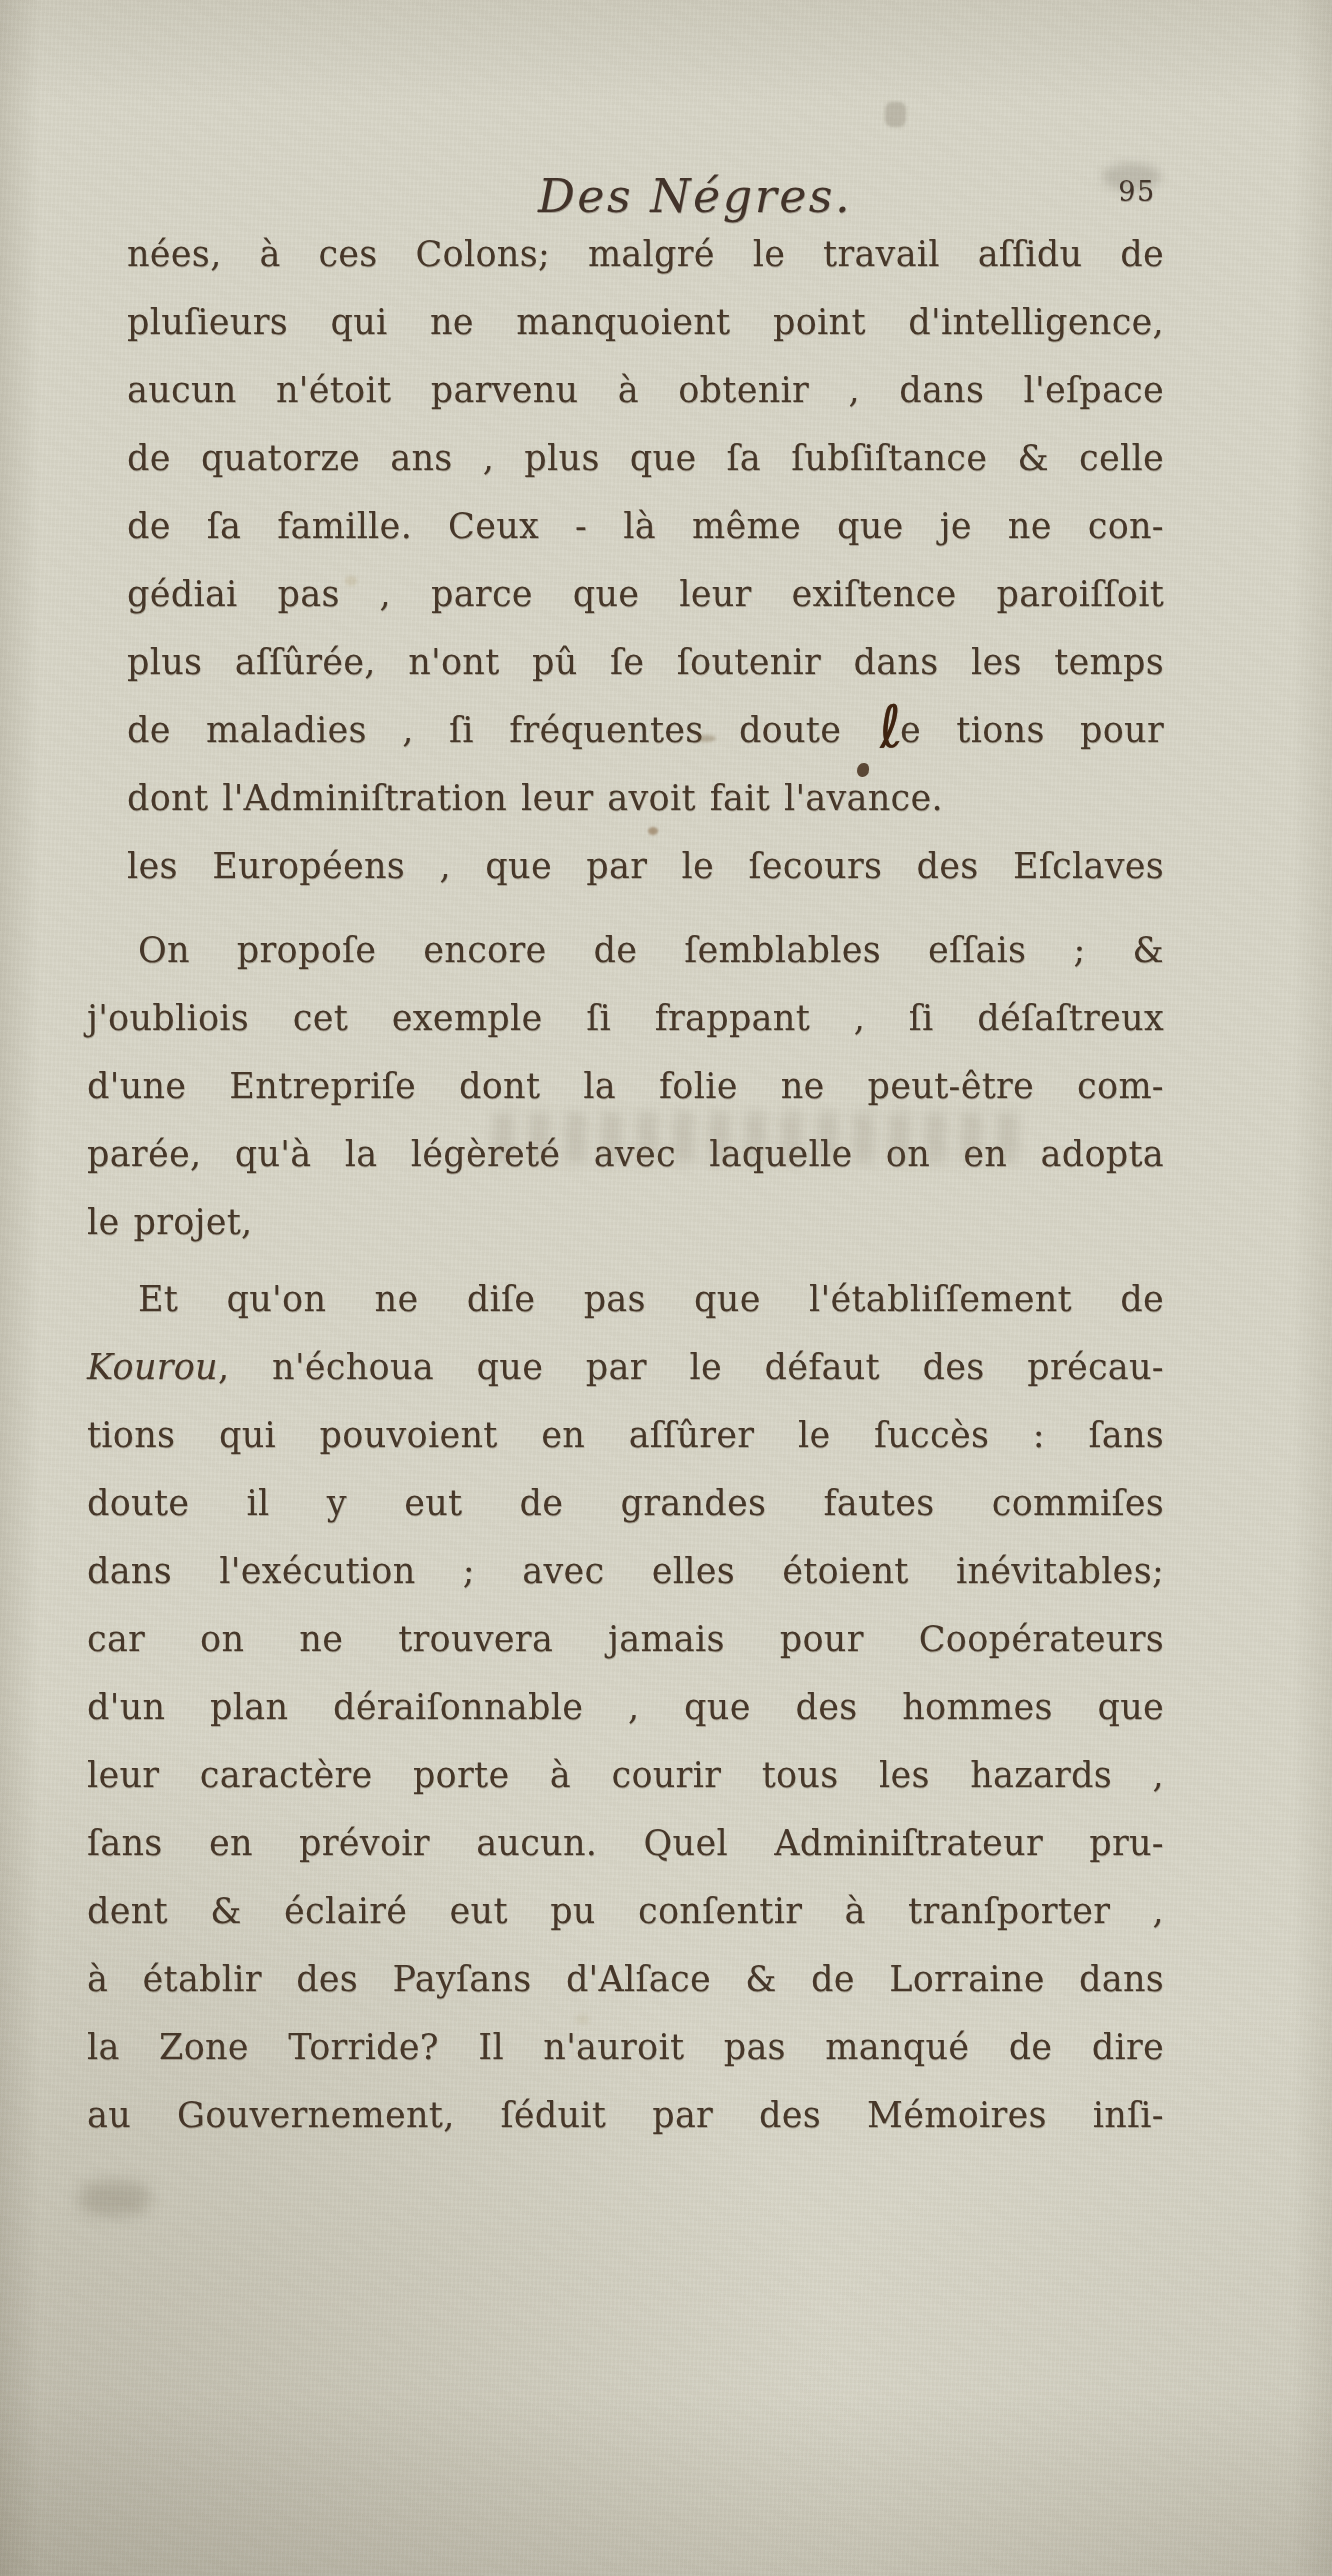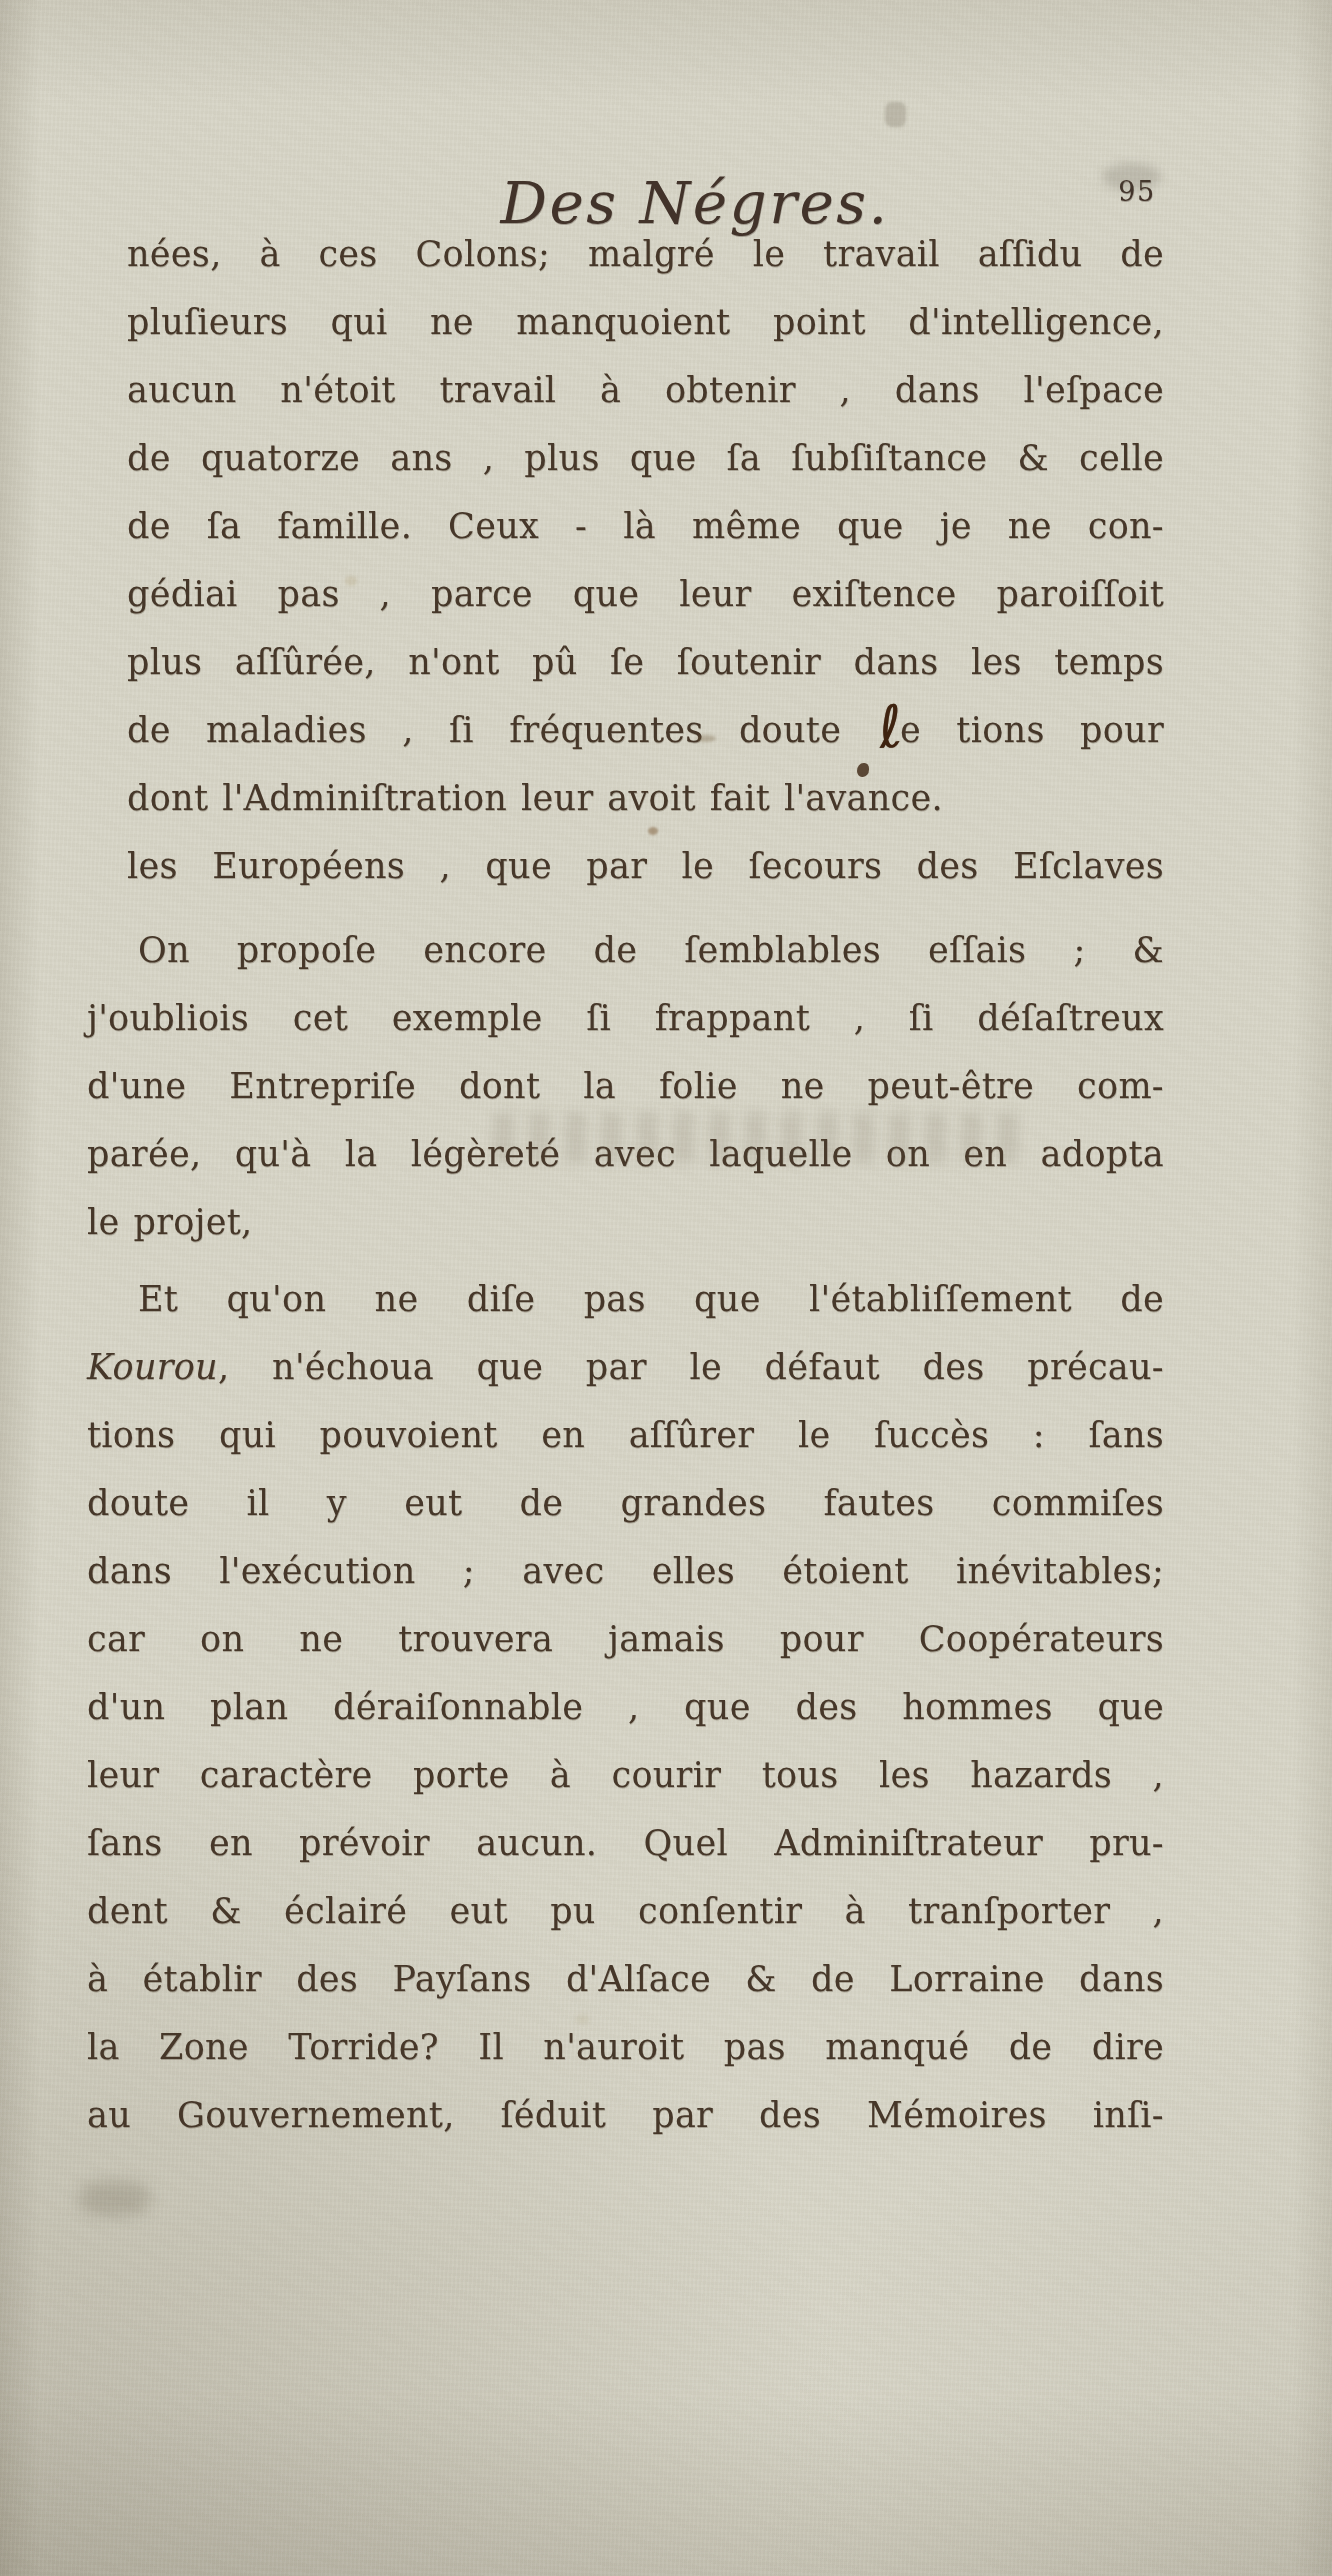--- a/index.html
+++ b/index.html
@@ -21,21 +21,21 @@
   .texture{
     position:absolute;inset:0;pointer-events:none;
     background:
       repeating-linear-gradient(93deg, rgba(255,255,255,0.030) 0 1.6px, rgba(120,110,90,0.030) 1.6px 4.1px),
       repeating-linear-gradient(2deg, rgba(255,255,255,0.020) 0 2.5px, rgba(125,115,95,0.022) 2.5px 5.8px);
   }
   
   .running-head{position:absolute;top:169px;left:0;width:100%;height:90px;}
   .head-title{
     position:absolute;left:473px;width:444px;text-align:center;
-    font-style:italic;font-size:58px;letter-spacing:2.5px;color:#42332a;
+    font-style:italic;font-size:46px;letter-spacing:2.5px;color:#42332a;
     text-shadow:0.5px 0.5px 0 rgba(66,51,42,0.35);
   }
   .page-number{
     position:absolute;left:1100px;top:6.6px;width:74px;text-align:center;
     font-size:27px;letter-spacing:1.6px;color:#42332a;
     text-shadow:0.5px 0.5px 0 rgba(66,51,42,0.35);
   }
   
   .text-block{
     position:absolute;left:87px;top:220px;width:1077px;
@@ -81,21 +81,21 @@
   <div class="running-head">
     <span class="head-title">Des Négres.</span>
     <span class="page-number">95</span>
   </div>
 
   <div class="text-block">
 
     <p class="para p1">
       <span class="line">nées, à ces Colons; malgré le travail aſſidu de</span>
       <span class="line">pluſieurs qui ne manquoient point d'intelligence,</span>
-      <span class="line">aucun n'étoit travail à obtenir , dans l'eſpace</span>
+      <span class="line">aucun n'étoit parvenu à obtenir , dans l'eſpace</span>
       <span class="line">de quatorze ans , plus que ſa ſubſiſtance &amp; celle</span>
       <span class="line">de ſa famille. Ceux - là même que je ne con-</span>
       <span class="line">gédiai pas , parce que leur exiſtence paroiſſoit</span>
       <span class="line">plus aſſûrée, n'ont pû ſe ſoutenir dans les temps</span>
       <span class="line"><span>de maladies , ſi fréquentes doute </span><span class="hand-correction">ℓ</span><span>e tions pour</span></span>
       <span class="line last">dont l'Adminiſtration leur avoit fait l'avance.</span>
       <span class="line">les Européens , que par le ſecours des Eſclaves</span>
     </p>
 
     <p class="para p2 indented">

